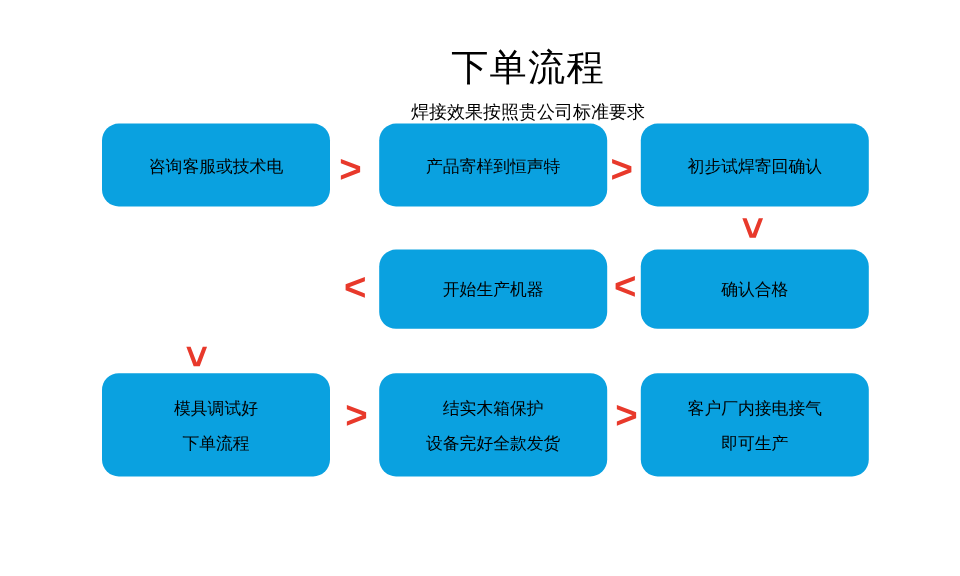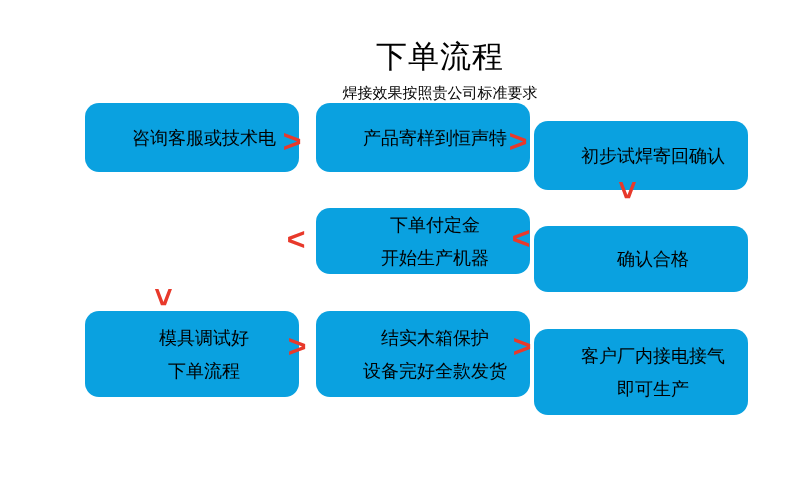--- a/index.html
+++ b/index.html
@@ -37,31 +37,30 @@
     position: absolute;
     width: 190px;
     background: var(--box-fill, #0aa1e0);
     border-radius: 14px;
     display: flex;
     flex-direction: column;
     align-items: center;
     justify-content: center;
     gap: 15px;
     text-align: center;
-    font-size: 18px;
+    font-size: 14px;
     line-height: 1;
     color: var(--box-text, #000);
-    padding-left: 24px;
   }
   .r0 { top: 103px; height: 69px; }
   .r1 { top: 208px; height: 66px; }
   .r2 { top: 311px; height: 86px; }
   .c0 { left: 85px; }
   .c1 { left: 316px; text-align: center; }
-  .c2 { left: 534px; margin-top: 18px; }
+  .c2 { left: 534px; }
   
   .arrow {
     position: absolute;
     transform: translate(-50%, -50%);
     color: var(--arrow-red, #e8392b);
     font-size: 32px;
     font-weight: bold;
     line-height: 1;
   }
   .arrow-down { transform: translate(-50%, -50%) rotate(90deg); }
@@ -92,21 +91,20 @@
     <span>产品寄样到恒声特</span>
   </div>
   <div class="arrow a1">&gt;</div>
   <div class="box r0 c2">
     <span>初步试焊寄回确认</span>
   </div>
   <div class="arrow arrow-down a2">&gt;</div>
 
   <div class="arrow a3">&lt;</div>
   <div class="box r1 c1">
-    <span>下单付定金</span>
     <span>开始生产机器</span>
   </div>
   <div class="arrow a4">&lt;</div>
   <div class="box r1 c2">
     <span>确认合格</span>
   </div>
   <div class="arrow arrow-down a5">&gt;</div>
 
   <div class="box r2 c0">
     <span>模具调试好</span>

